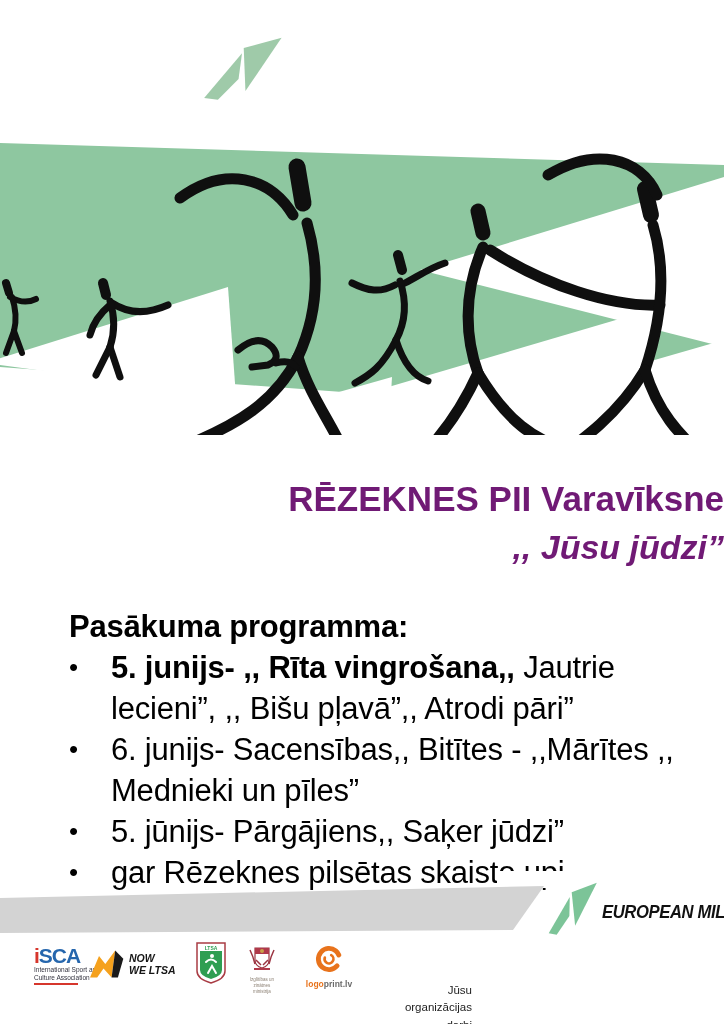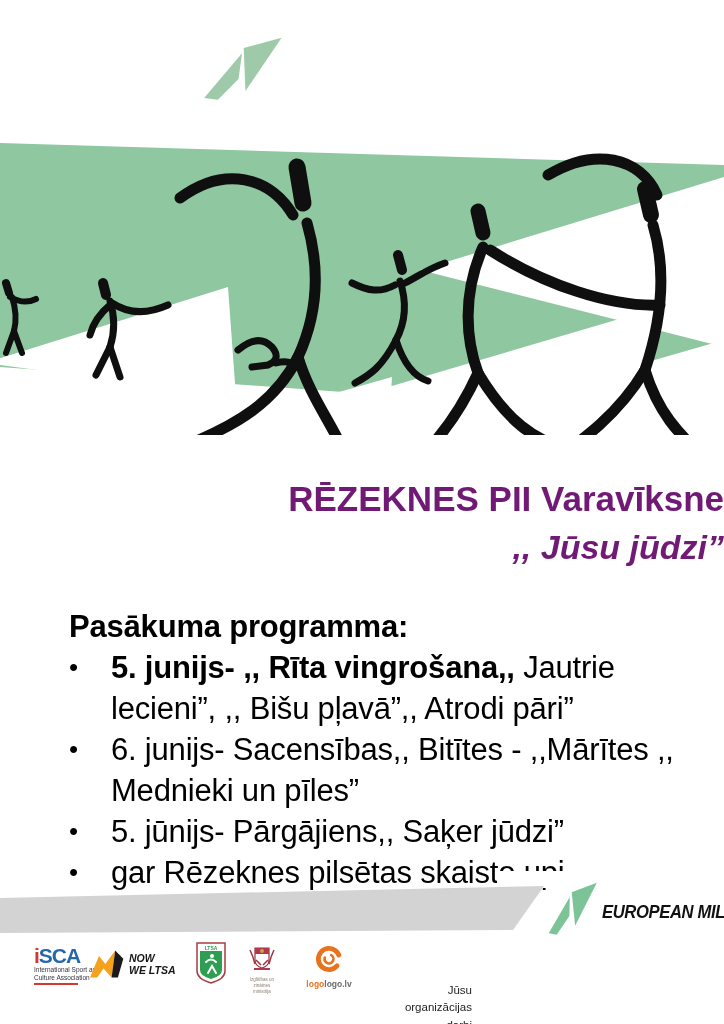--- a/index.html
+++ b/index.html
@@ -218,21 +218,21 @@
         <div>Izglītības un zinātnes</div>
         <div>ministrija</div>
       </div>
     </div>
 
     <div class="f-print">
       <svg width="30" height="30" viewBox="0 0 34 34">
         <circle cx="17" cy="17" r="12" fill="none" stroke="#e8731c" stroke-width="5.5" stroke-dasharray="62 14" stroke-linecap="round" transform="rotate(40 17 17)"></circle>
         <circle cx="17" cy="17" r="5" fill="none" stroke="#e8731c" stroke-width="3" stroke-dasharray="22 10" stroke-linecap="round" transform="rotate(-60 17 17)"></circle>
       </svg>
-      <div class="print-text"><span class="print-a">logo</span><span class="print-b">logo.lv</span></div>
+      <div class="print-text"><span class="print-a">logo</span><span class="print-b">print.lv</span></div>
     </div>
 
     <div class="f-org">
       <div>Jūsu organizācijas</div>
       <div>darbi</div>
     </div>
 
   </div>
 
 </div>

